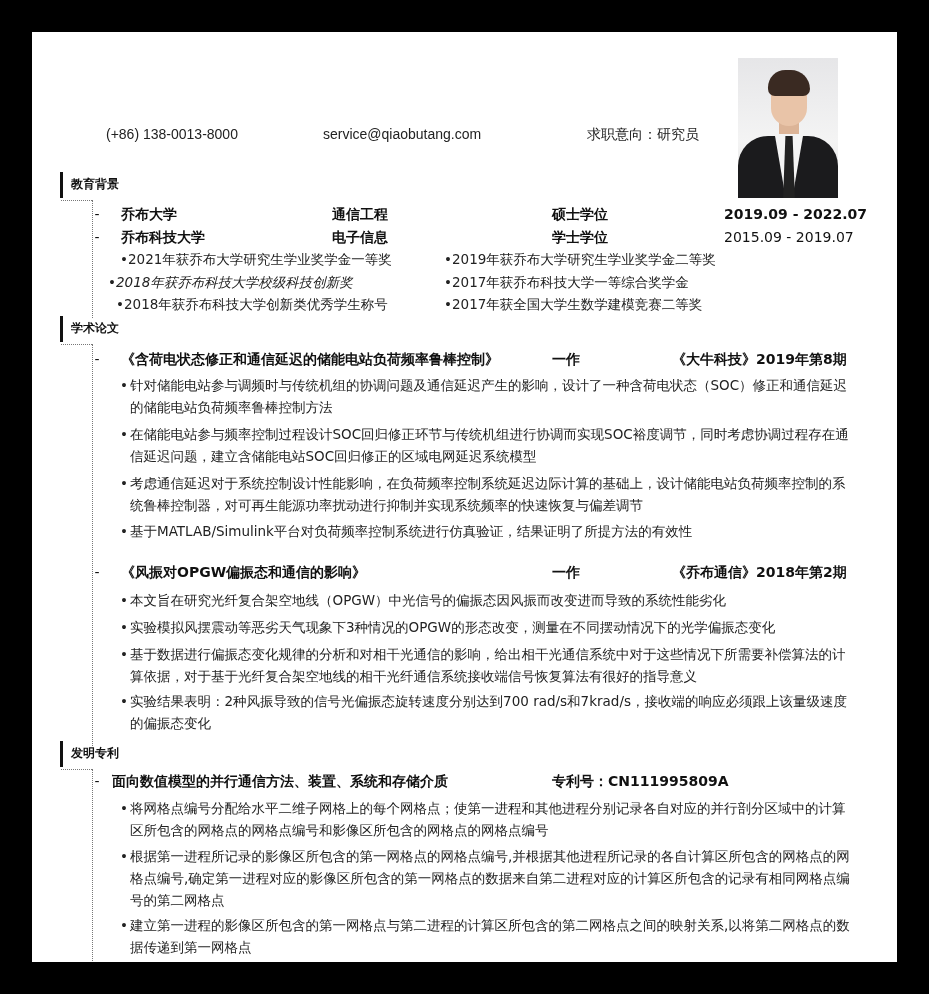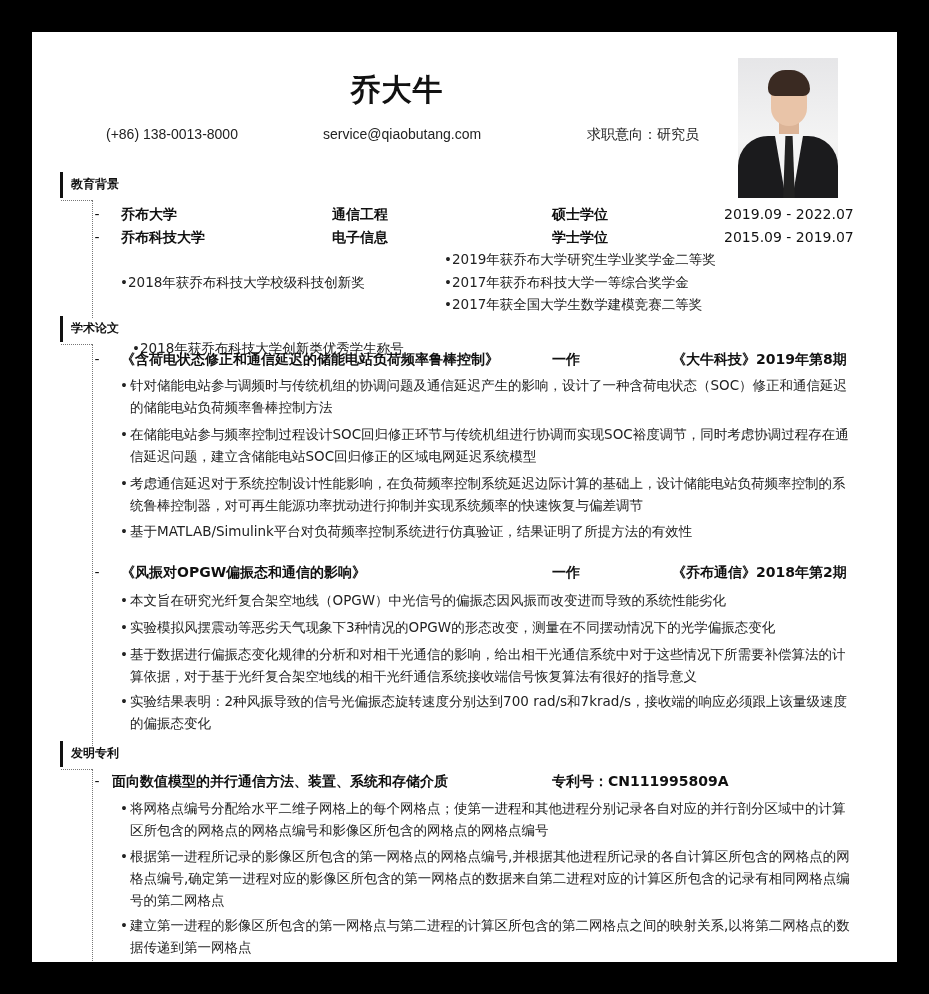--- a/index.html
+++ b/index.html
@@ -28,21 +28,20 @@
   .award { position:absolute; font-size:13.5px; line-height:22px; white-space:nowrap; color:#222; }
   .bullet { position:absolute; left:88px; width:730px; font-size:13.5px; line-height:22px; color:#222; }
   .bullet .dot { position:absolute; left:0; top:0; }
   .bullet .txt { display:block; padding-left:10px; }
 </style>
 </head>
 <body>
 
 <div class="page">
 
-  <div class="name">乔大牛</div>
   <div class="contact" style="left:74px;">(+86) 138-0013-8000</div>
   <div class="contact" style="left:291px;">service@qiaobutang.com</div>
   <div class="contact" style="left:555px;">求职意向：研究员</div>
   <div class="photo">
     <div class="suit"></div>
       <div class="shirt"></div>
       <div class="tie"></div>
     <div class="neck"></div>
       <div class="face"></div>
       <div class="hair"></div>
@@ -50,34 +49,35 @@
 
   <div class="sec-title" style="top:140px;">教育背景</div>
   <div class="sec-rail" style="top:168px;"></div>
   <div class="sec-vline" style="top:168px;height:118px;"></div>
 
   <div class="row" style="top:171px;width:760px;">
     <span class="dash">-</span>
     <span class="abs bold" style="left:29px;">乔布大学</span>
     <span class="abs bold" style="left:240px;">通信工程</span>
     <span class="abs bold" style="left:460px;">硕士学位</span>
-    <span class="abs" style="left:632px;">2019.09 - 2022.07</span>
+    <span class="abs" style="left:632px;font-weight:bold;">2019.09 - 2022.07</span>
   </div>
   <div class="row" style="top:194px;width:760px;">
     <span class="dash">-</span>
     <span class="abs bold" style="left:29px;">乔布科技大学</span>
     <span class="abs bold" style="left:240px;">电子信息</span>
     <span class="abs bold" style="left:460px;">学士学位</span>
     <span class="abs" style="left:632px;">2015.09 - 2019.07</span>
   </div>
 
+  <div class="award" style="left:88px;top:216px;"><span>•</span><span>2021年获乔布大学研究生学业奖学金一等奖</span></div>
   <div class="award" style="left:412px;top:216px;"><span>•</span><span>2019年获乔布大学研究生学业奖学金二等奖</span></div>
-  <div class="award" style="left:88px;top:239px;"><span>•</span><span>2018年获乔布科技大学校级科技创新奖</span></div>
+  <div class="award" style="left:76px;top:239px;font-style:italic;"><span>•</span><span>2018年获乔布科技大学校级科技创新奖</span></div>
   <div class="award" style="left:412px;top:239px;"><span>•</span><span>2017年获乔布科技大学一等综合奖学金</span></div>
-  <div class="award" style="left:100px;top:261px;margin-top:44px;"><span>•</span><span>2018年获乔布科技大学创新类优秀学生称号</span></div>
+  <div class="award" style="left:84px;top:261px;"><span>•</span><span>2018年获乔布科技大学创新类优秀学生称号</span></div>
   <div class="award" style="left:412px;top:261px;"><span>•</span><span>2017年获全国大学生数学建模竞赛二等奖</span></div>
 
   <div class="sec-title" style="top:284px;">学术论文</div>
   <div class="sec-rail" style="top:312px;"></div>
   <div class="sec-vline" style="top:312px;height:402px;"></div>
 
   <div class="row" style="top:316px;width:760px;">
     <span class="dash">-</span>
     <span class="abs bold" style="left:29px;text-align:center;">《含荷电状态修正和通信延迟的储能电站负荷频率鲁棒控制》</span>
     <span class="abs bold" style="left:460px;">一作</span>

